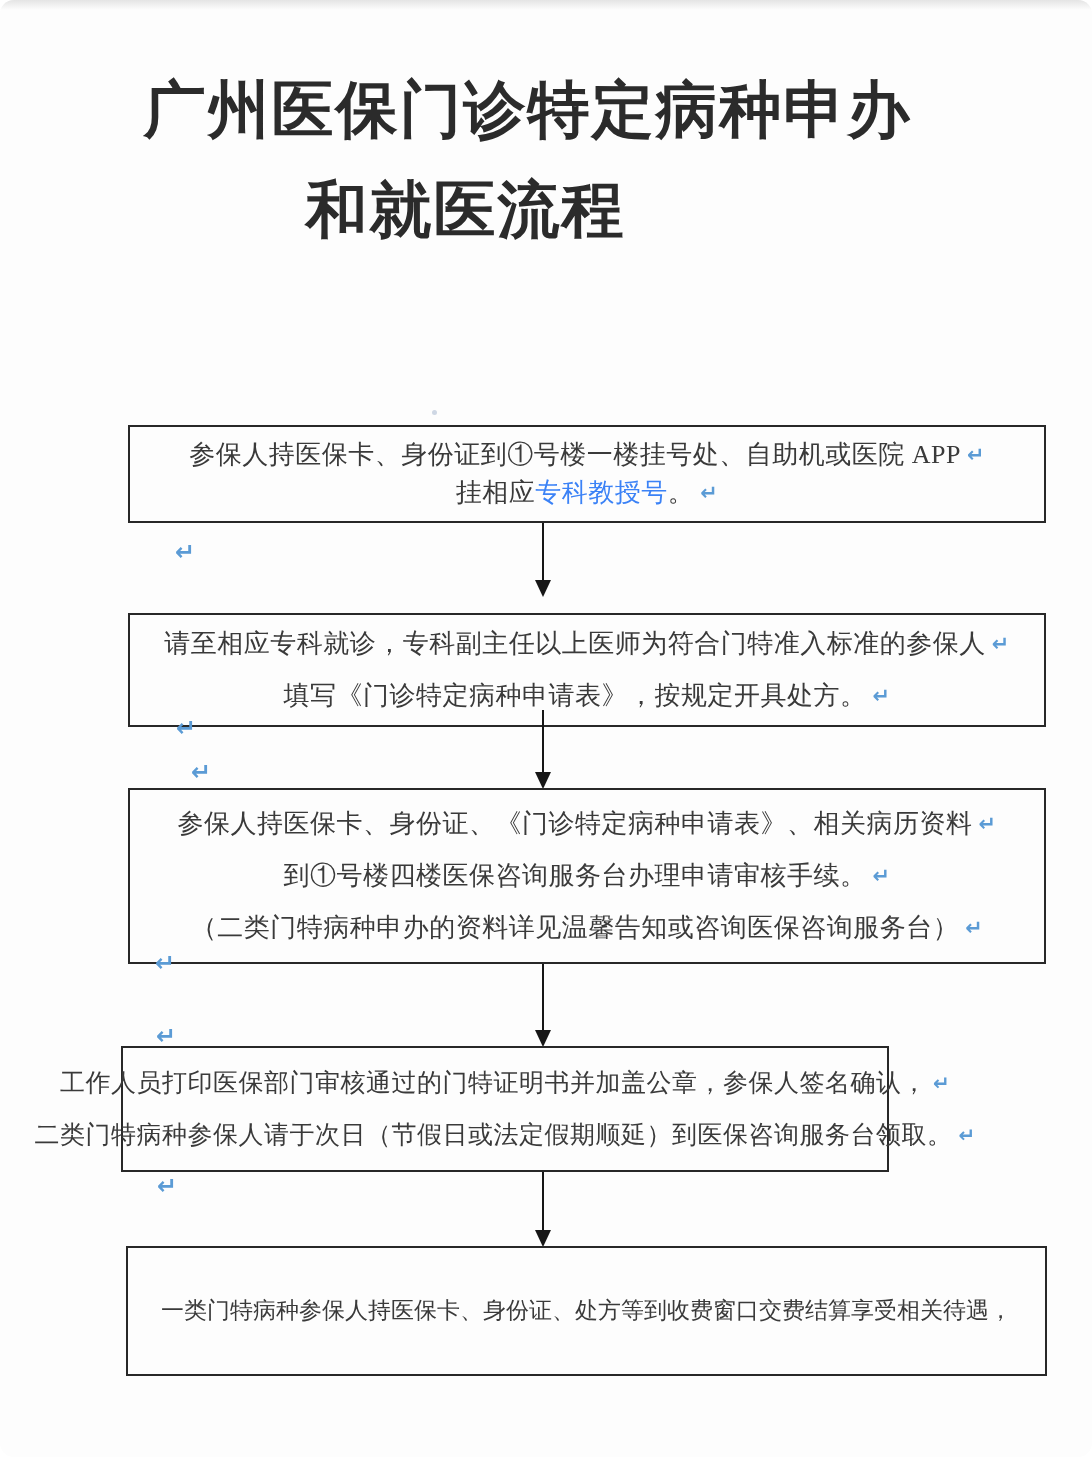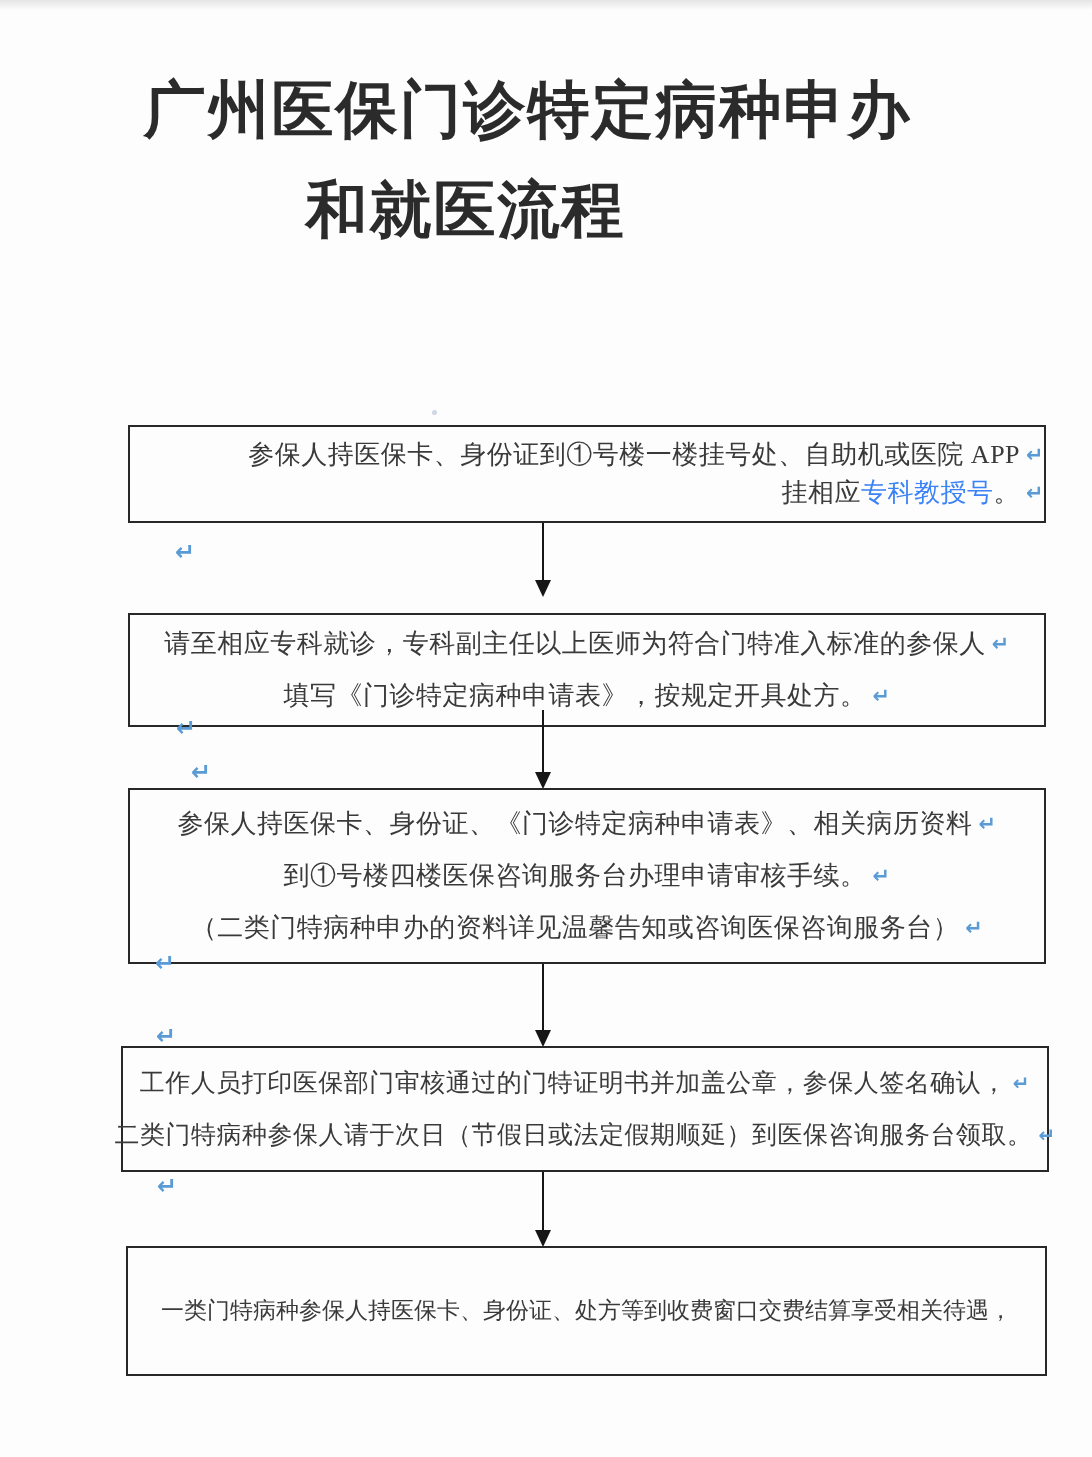--- a/index.html
+++ b/index.html
@@ -2,20 +2,21 @@
 <html><head>
 <meta charset="utf-8">
 <style>
   html,body{margin:0;padding:0;background:#ffffff;}
   .page{
     position:relative;
     width:1092px;height:1457px;
     background:#fdfdfd;
     overflow:hidden;
     font-family:"Liberation Serif","DejaVu Serif",serif;
+    border-radius:14px;
   }
   .page::before{
     content:"";
     position:absolute;left:0;top:0;right:0;height:10px;
     background:linear-gradient(#e4e4e4,#fdfdfd);
   }
   
   .title{
     position:absolute;left:0;top:60px;width:1055px;
     text-align:center;
@@ -32,25 +33,25 @@
     position:absolute;
     border:2.5px solid #282828;
     background:#fdfdfd;
     display:flex;flex-direction:column;justify-content:center;align-items:center;
     color:#3a3a3a;
     font-size:26px;
     letter-spacing:0.5px;
     box-sizing:border-box;
   }
   .flow-box .line{white-space:nowrap;text-align:center;line-height:51px;}
-  .box-1{left:128px;top:425px;width:918px;height:98px;align-items:flex-end;}
+  .box-1{left:128px;top:425px;width:918px;height:98px;}
   .box-1 .line{line-height:38px;}
   .box-2{left:128px;top:596px;width:918px;height:114px;margin-top:17px;}
   .box-3{left:128px;top:788px;width:918px;height:176px;align-items:center;}
-  .box-4{left:121px;top:1046px;width:928px;height:126px;font-size:25px;}
+  .box-4{left:121px;top:1046px;width:768px;height:126px;font-size:25px;}
   .box-5{left:126px;top:1246px;width:921px;height:130px;}
   .box-5 .line{line-height:46px;}
   .box-5 .line:first-child{font-size:23px;letter-spacing:0;}
   
   .seg-n{color:#3a3a3a;}
   .seg-r{color:#3b82f6;}
   .seg-m{
     color:#5b9bd5;
     font-family:"DejaVu Sans","Liberation Sans",sans-serif;
     font-size:0.8em;

